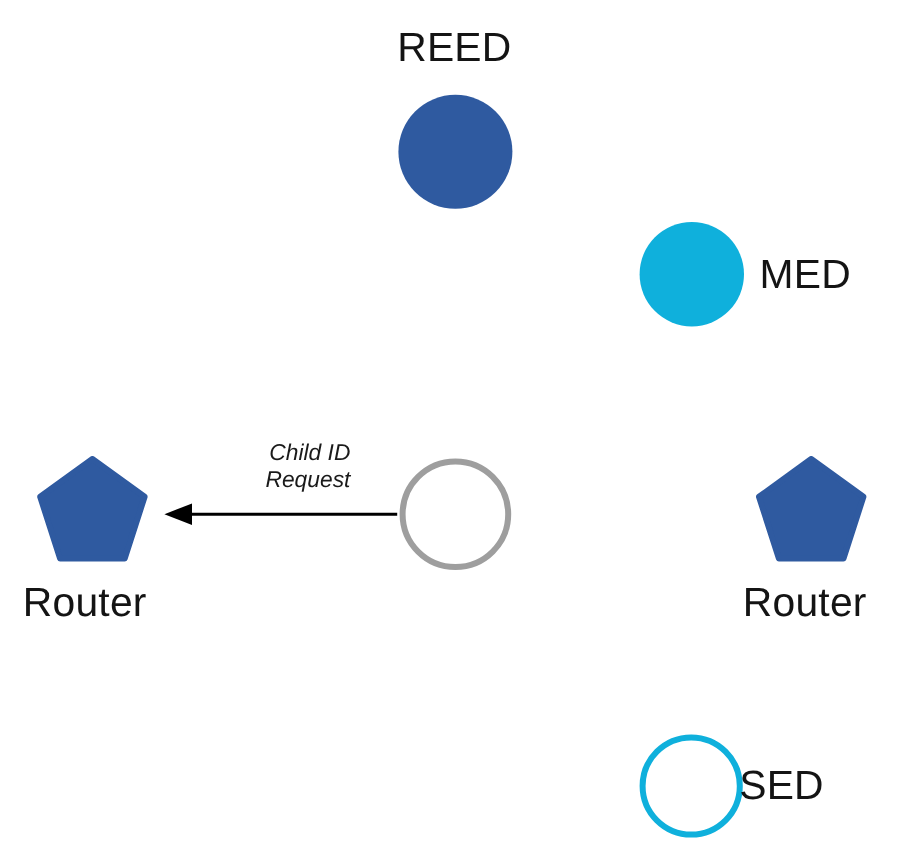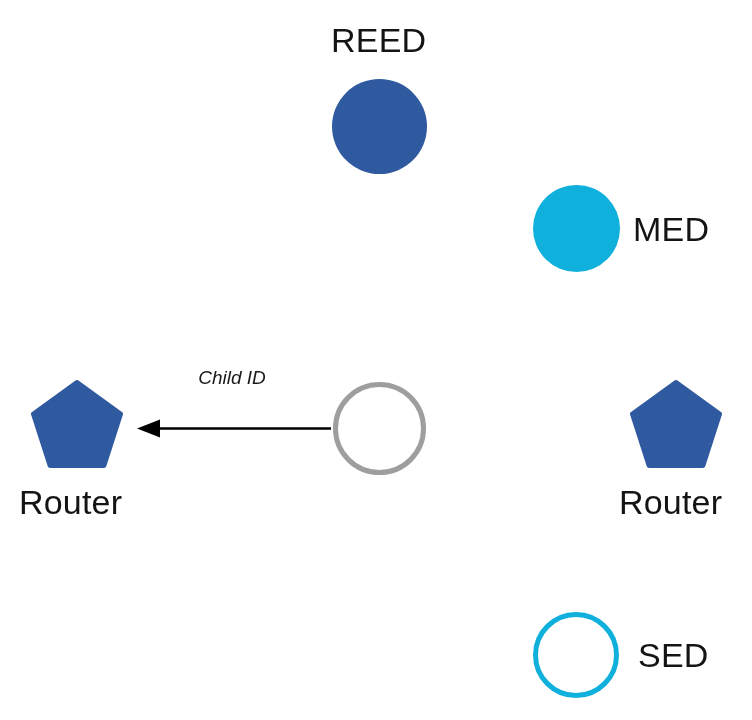--- a/index.html
+++ b/index.html
@@ -26,21 +26,21 @@
     white-space: nowrap;
     letter-spacing: 0.2px;
   }
   .edge-label {
     position: absolute;
     color: #1a1a1a;
     font-family: "Liberation Sans", sans-serif;
     font-style: italic;
     font-size: 19px;
     line-height: 23px;
-    text-align: center;
+    text-align: right;
     white-space: nowrap;
   }
   .shape {
     position: absolute;
   }
   .circle-filled {
     border-radius: 50%;
   }
   .circle-hollow {
     border-radius: 50%;
@@ -65,30 +65,31 @@
   <svg class="shape" style="left:30px; top:380px;" width="94" height="90" viewBox="0 0 94 90">
     <path d="M47 2.5 L90.5 34.0 L73.9 85.5 L20.1 85.5 L3.5 34.0 Z" fill="#2F5AA0" stroke="#2F5AA0" stroke-width="5" stroke-linejoin="round"></path>
   </svg>
 
   <div class="node-label" style="left:19px; top:485px;">Router</div>
 
   <div class="shape circle-hollow" style="left:333px; top:382px; width:93px; height:93px; border:5px solid #9E9E9E;"></div>
 
   <div class="edge-label" style="left:172px; top:366px; width:120px;">
     <div>Child ID</div>
+    <div>Request</div>
   </div>
 
   <svg class="shape" style="left:130px; top:410px;" width="205" height="38" viewBox="0 0 205 38">
     <line x1="28" y1="18.5" x2="201" y2="18.5" stroke="#000000" stroke-width="2.6"></line>
     <path d="M7 18.5 L30 9.5 L30 27.5 Z" fill="#000000"></path>
   </svg>
 
   <svg class="shape" style="left:629px; top:380px;" width="94" height="90" viewBox="0 0 94 90">
     <path d="M47 2.5 L90.5 34.0 L73.9 85.5 L20.1 85.5 L3.5 34.0 Z" fill="#2F5AA0" stroke="#2F5AA0" stroke-width="5" stroke-linejoin="round"></path>
   </svg>
 
   <div class="node-label" style="left:619px; top:485px;">Router</div>
 
   <div class="shape circle-hollow" style="left:533px; top:612px; width:86px; height:86px; border:5px solid #0FB0DC;"></div>
 
-  <div class="node-label" style="left:638px; top:638px;">SED</div>
+  <div class="node-label" style="left:616px; top:638px;">SED</div>
 
 </div>
 
 </body></html>

